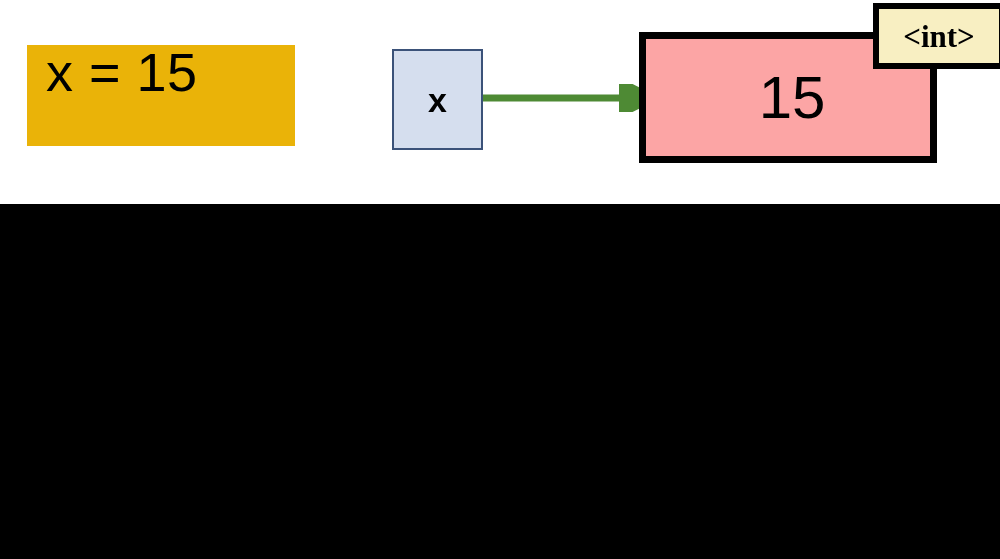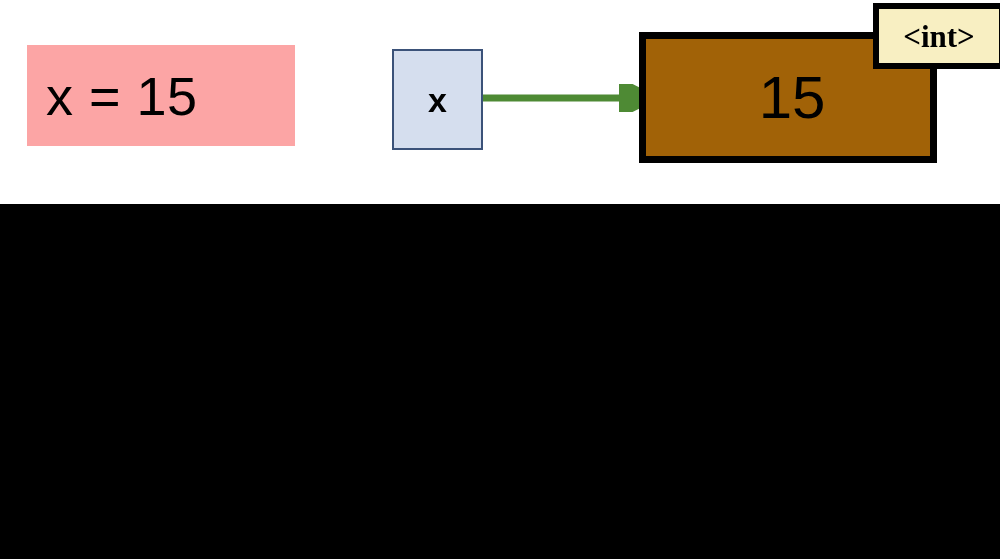--- a/index.html
+++ b/index.html
@@ -24,23 +24,22 @@
     height: 204px;
     background: #ffffff;
   }
   
   #code-panel {
     position: absolute;
     left: 27px;
     top: 45px;
     width: 268px;
     height: 101px;
-    background: #fca5a5;
+    background: #eab308;
     display: flex;
-    align-items: center;
   }
   #code-text {
     padding-left: 19px;
     font-size: 54px;
     line-height: 1;
     color: #000000;
     letter-spacing: 0.5px;
     white-space: pre;
   }
   
@@ -71,21 +70,21 @@
     width: 162px;
     height: 28px;
   }
   
   #value-box {
     position: absolute;
     left: 639px;
     top: 32px;
     width: 298px;
     height: 131px;
-    background: #a16207;
+    background: #fca5a5;
     border: 7px solid #000000;
     box-sizing: border-box;
     display: flex;
     align-items: center;
     justify-content: center;
     padding-left: 8px;
   }
   #value-text {
     font-size: 60px;
     color: #000000;

